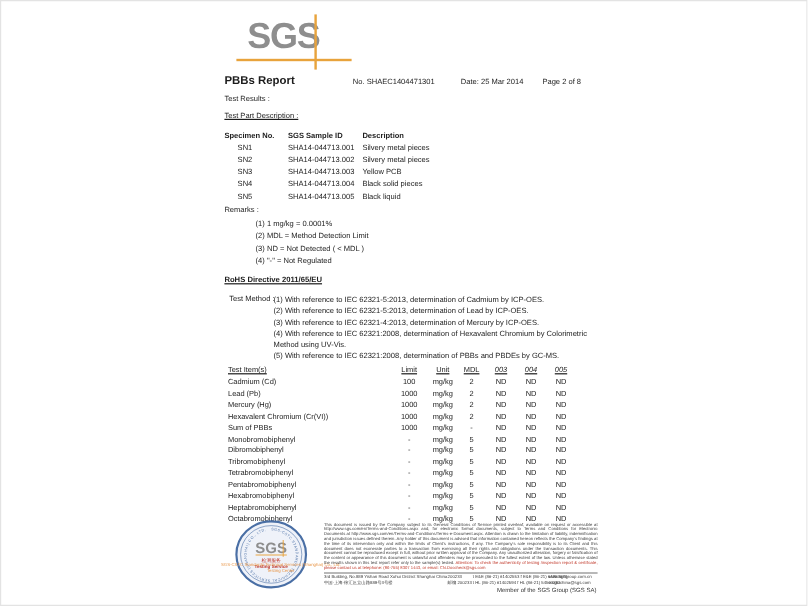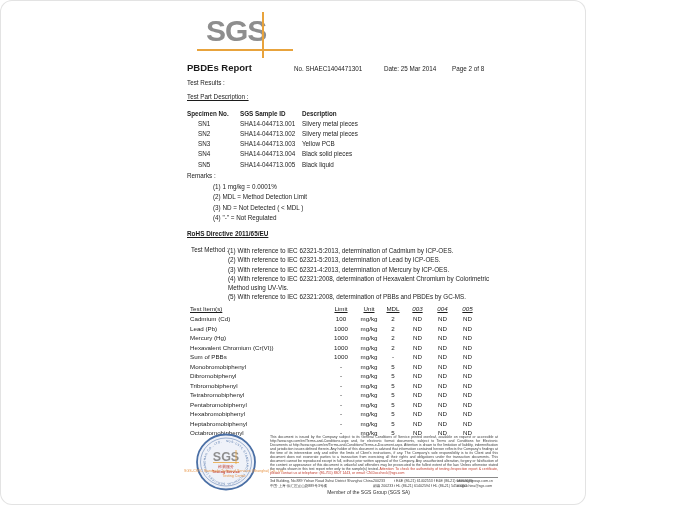--- a/index.html
+++ b/index.html
@@ -1,19 +1,19 @@
 <!DOCTYPE html>
 <html><head>
 <meta charset="utf-8">
 <style>
   * { margin:0; padding:0; box-sizing:border-box; }
   html,body { width:673px; height:505px; background:#fff; }
   body { font-family:"Liberation Sans", sans-serif; color:#1c1c1c; }
-  .page { position:relative; width:586px; height:505px; background:#fff;
-          box-shadow: inset 0 0 0 1px #e3e3e3; overflow:hidden;border-radius:12px; }
+  .page { position:relative; width:673px; height:505px; background:#fff;
+          box-shadow: inset 0 0 0 1px #e3e3e3; overflow:hidden; }
 
   
   .logo-text { position:absolute; left:206px; top:16px; font-size:30px; font-weight:bold;
                color:#8e8e8e; letter-spacing:-1px; line-height:1; }
   .logo-hline { position:absolute; left:197px; top:49px; width:96px; height:2px; background:#e8a33c; }
   .logo-vline { position:absolute; left:262px; top:12px; width:2px; height:46px; background:#e8a33c; }
 
   .report-title { position:absolute; left:187px; top:62px; font-size:9.5px; font-weight:bold; }
   .hdr-no   { position:absolute; left:294px; top:65px; font-size:6.3px; }
   .hdr-date { position:absolute; left:384px; top:65px; font-size:6.3px; }
@@ -66,21 +66,21 @@
 </style>
 </head>
 <body>
 
 <div class="page">
 
   <div class="logo-text">SGS</div>
   <div class="logo-hline"></div>
   <div class="logo-vline"></div>
 
-  <div class="report-title">PBDEs Report</div>
+  <div class="report-title">PBBs Report</div>
   <div class="hdr-no">No. SHAEC1404471301</div>
   <div class="hdr-date">Date: 25 Mar 2014</div>
   <div class="hdr-page">Page 2 of 8</div>
 
   <div class="lbl test-results-lbl">Test Results :</div>
   <div class="lbl tpd-lbl">Test Part Description :</div>
 
   <div class="spec-table">
     <div class="spec-row spec-head">
       <span class="c0">Specimen No.</span>

